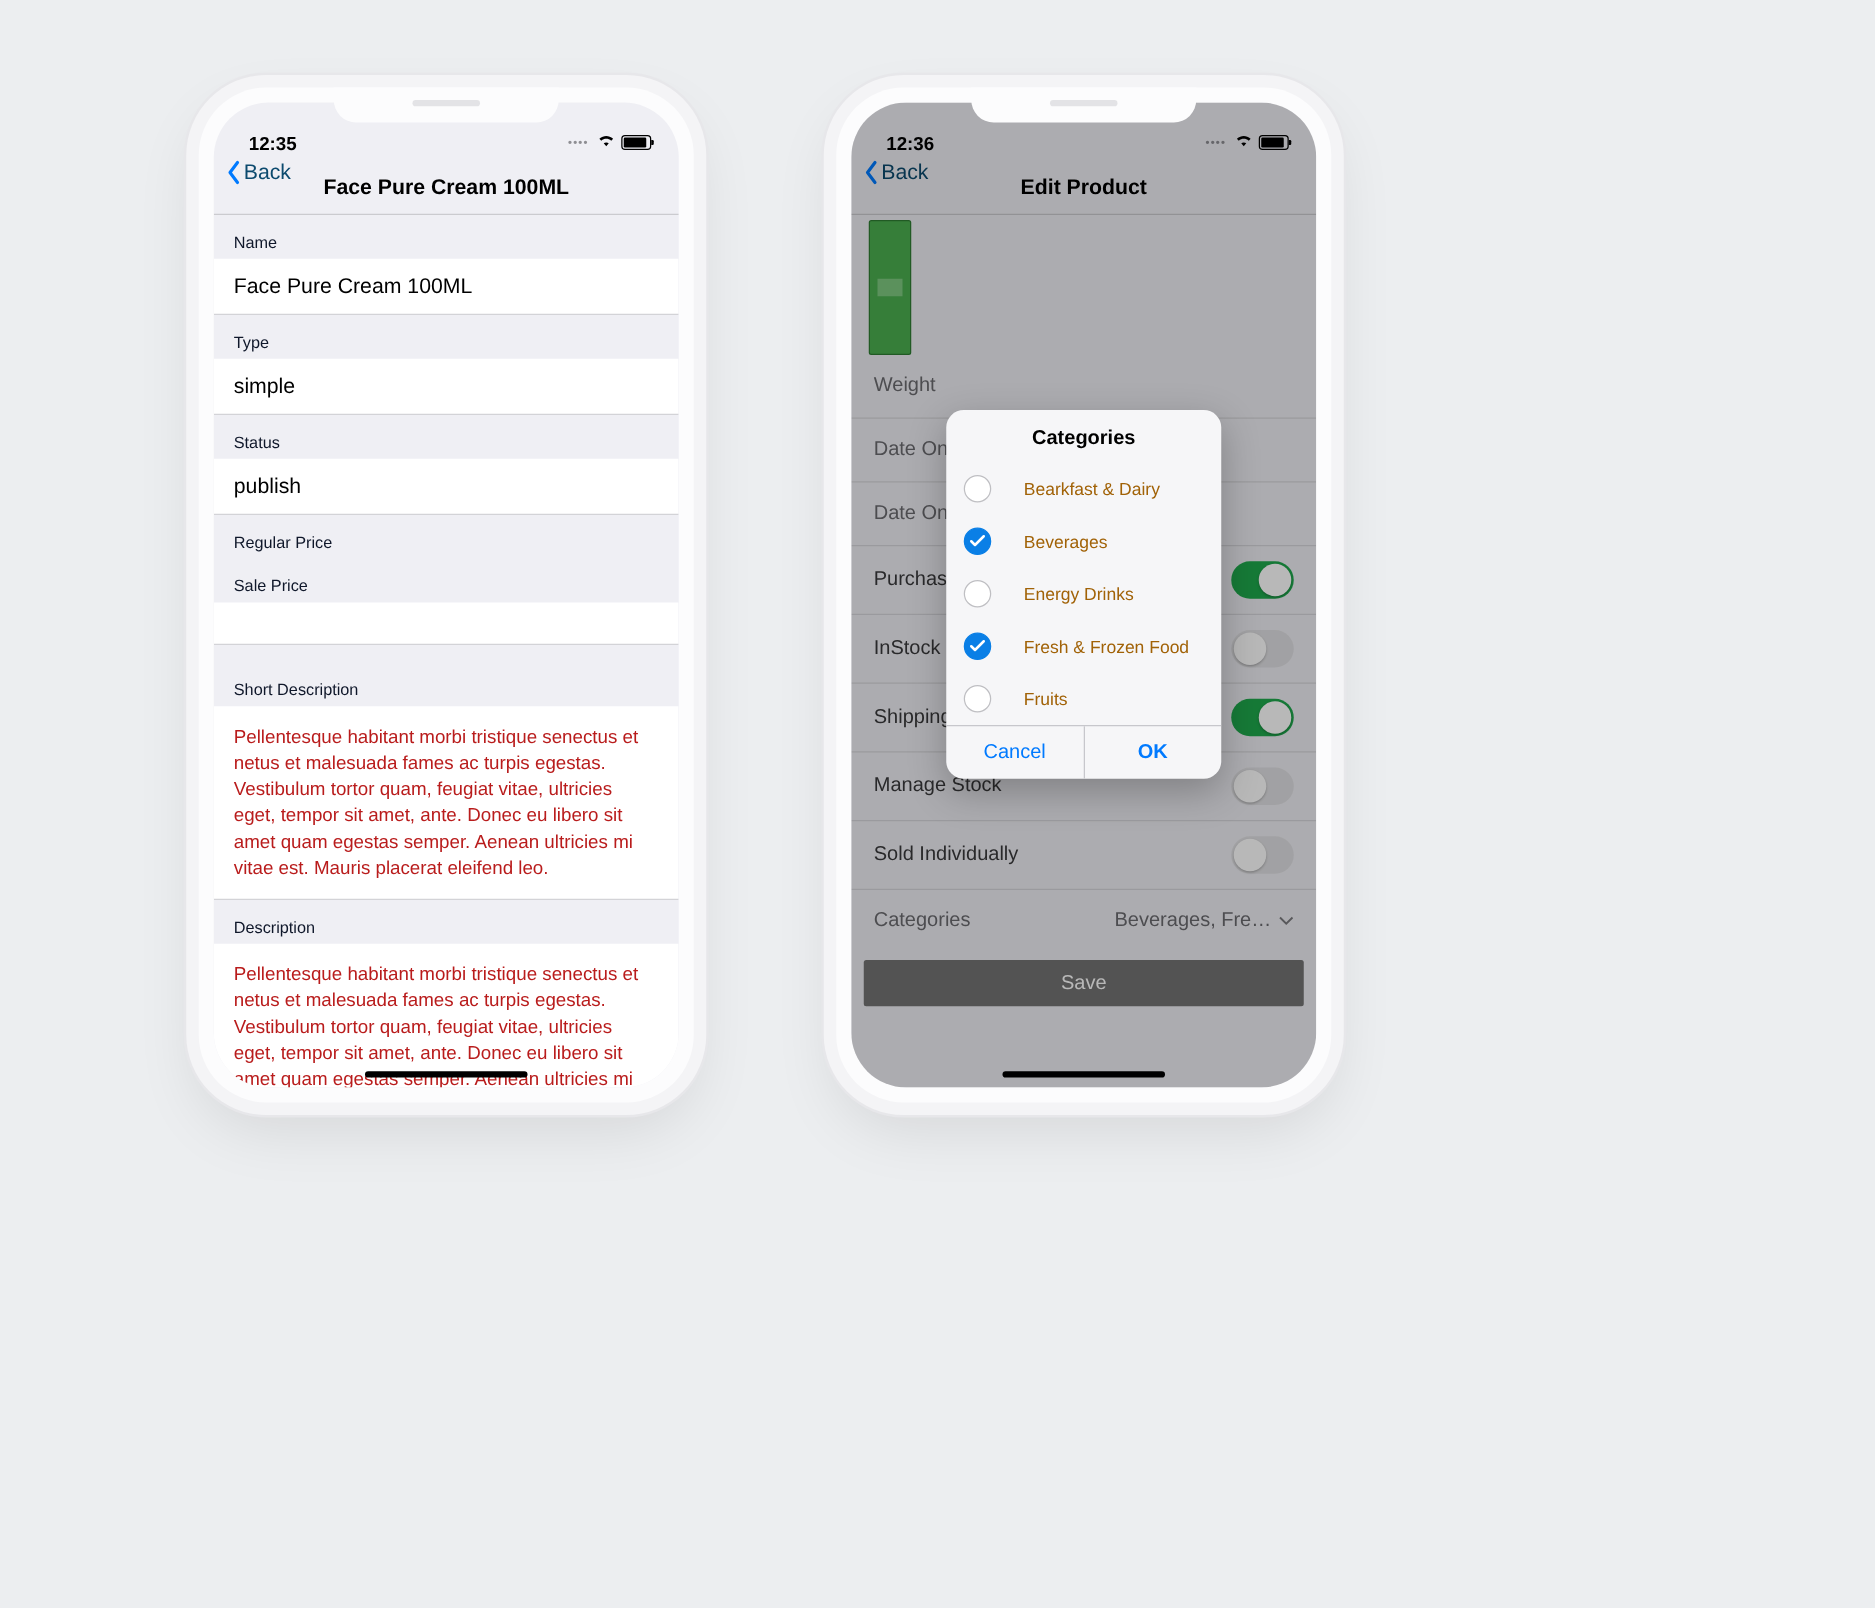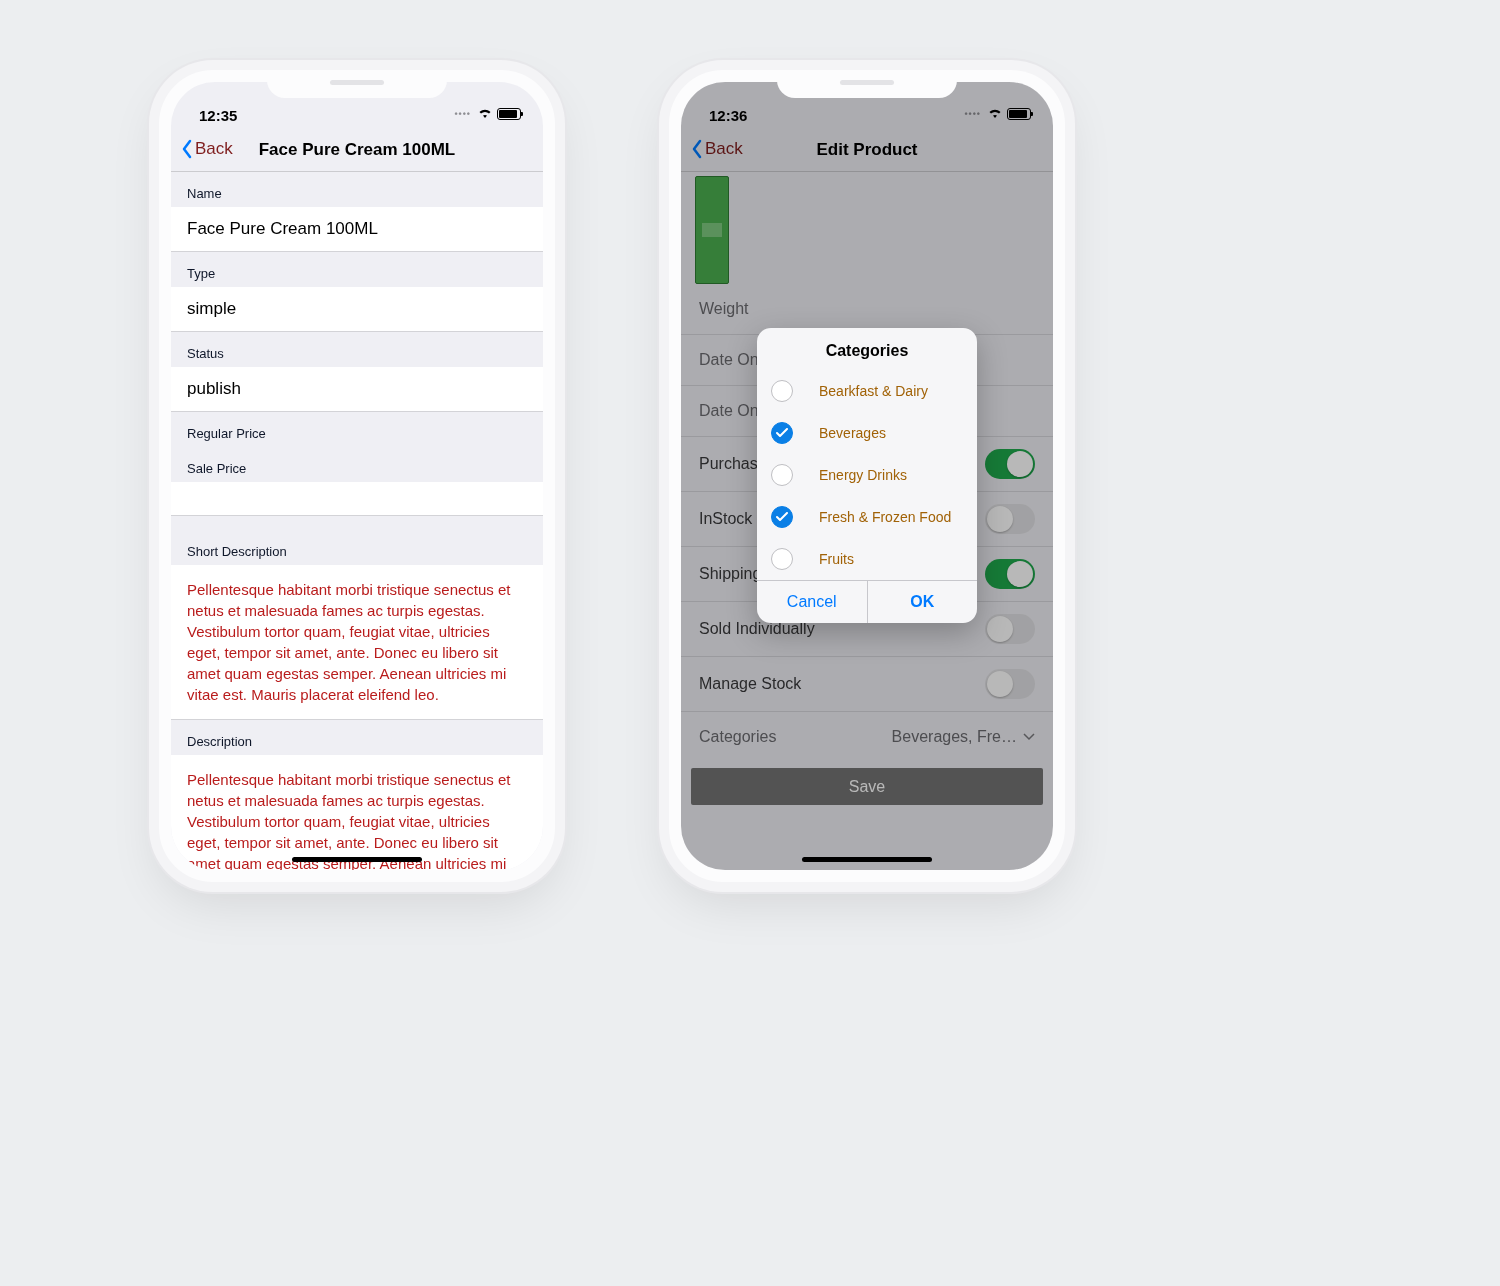--- a/index.html
+++ b/index.html
@@ -67,21 +67,21 @@
   .battery .fill { position:absolute; left:1px; top:1px; bottom:1px; width:80%; background:#000; border-radius:1px; }
 
   .nav-bar {
     height: 44px; display:flex; align-items:center; justify-content:center;
     position:relative; font-size:17px; font-weight:600; color:#000;
     border-bottom: 0.5px solid rgba(0,0,0,0.15);
     flex: 0 0 auto;
   }
   .nav-bar .back {
     position:absolute; left:10px; top:0; bottom:12px;
-    display:flex; align-items:flex-end; color:#7f1d1d; font-weight:400; font-size:17px;
+    display:flex; align-items:flex-start; color:#0c4a6e; font-weight:400; font-size:17px;
   }
   .chev-left { width:12px; height:20px; margin-right:2px; }
 
   .content { flex:1 1 auto; overflow:hidden; }
   .scroll { height:100%; overflow:hidden; }
 
   .section-label {
     font-size: 13px; color:#0f172a; padding: 14px 16px 6px;
   }
   .field-row {
@@ -275,27 +275,27 @@
               <span class="knob"></span>
             </span>
         </div>
         <div class="trow">
           <span>Shipping Required</span>
           <span class="toggle on">
               <span class="knob"></span>
             </span>
         </div>
         <div class="trow">
+          <span>Manage Stock</span>
+          <span class="toggle">
+              <span class="knob"></span>
+            </span>
+        </div>
+        <div class="trow">
           <span>Sold Individually</span>
-          <span class="toggle">
-              <span class="knob"></span>
-            </span>
-        </div>
-        <div class="trow">
-          <span>Manage Stock</span>
           <span class="toggle">
               <span class="knob"></span>
             </span>
         </div>
 
         <div class="cat-row">
           <span>Categories</span>
           <span style="display:flex;align-items:center;">
             <span class="cat-val">Beverages, Fre…</span>
             <svg class="chev-down" viewBox="0 0 12 8">

